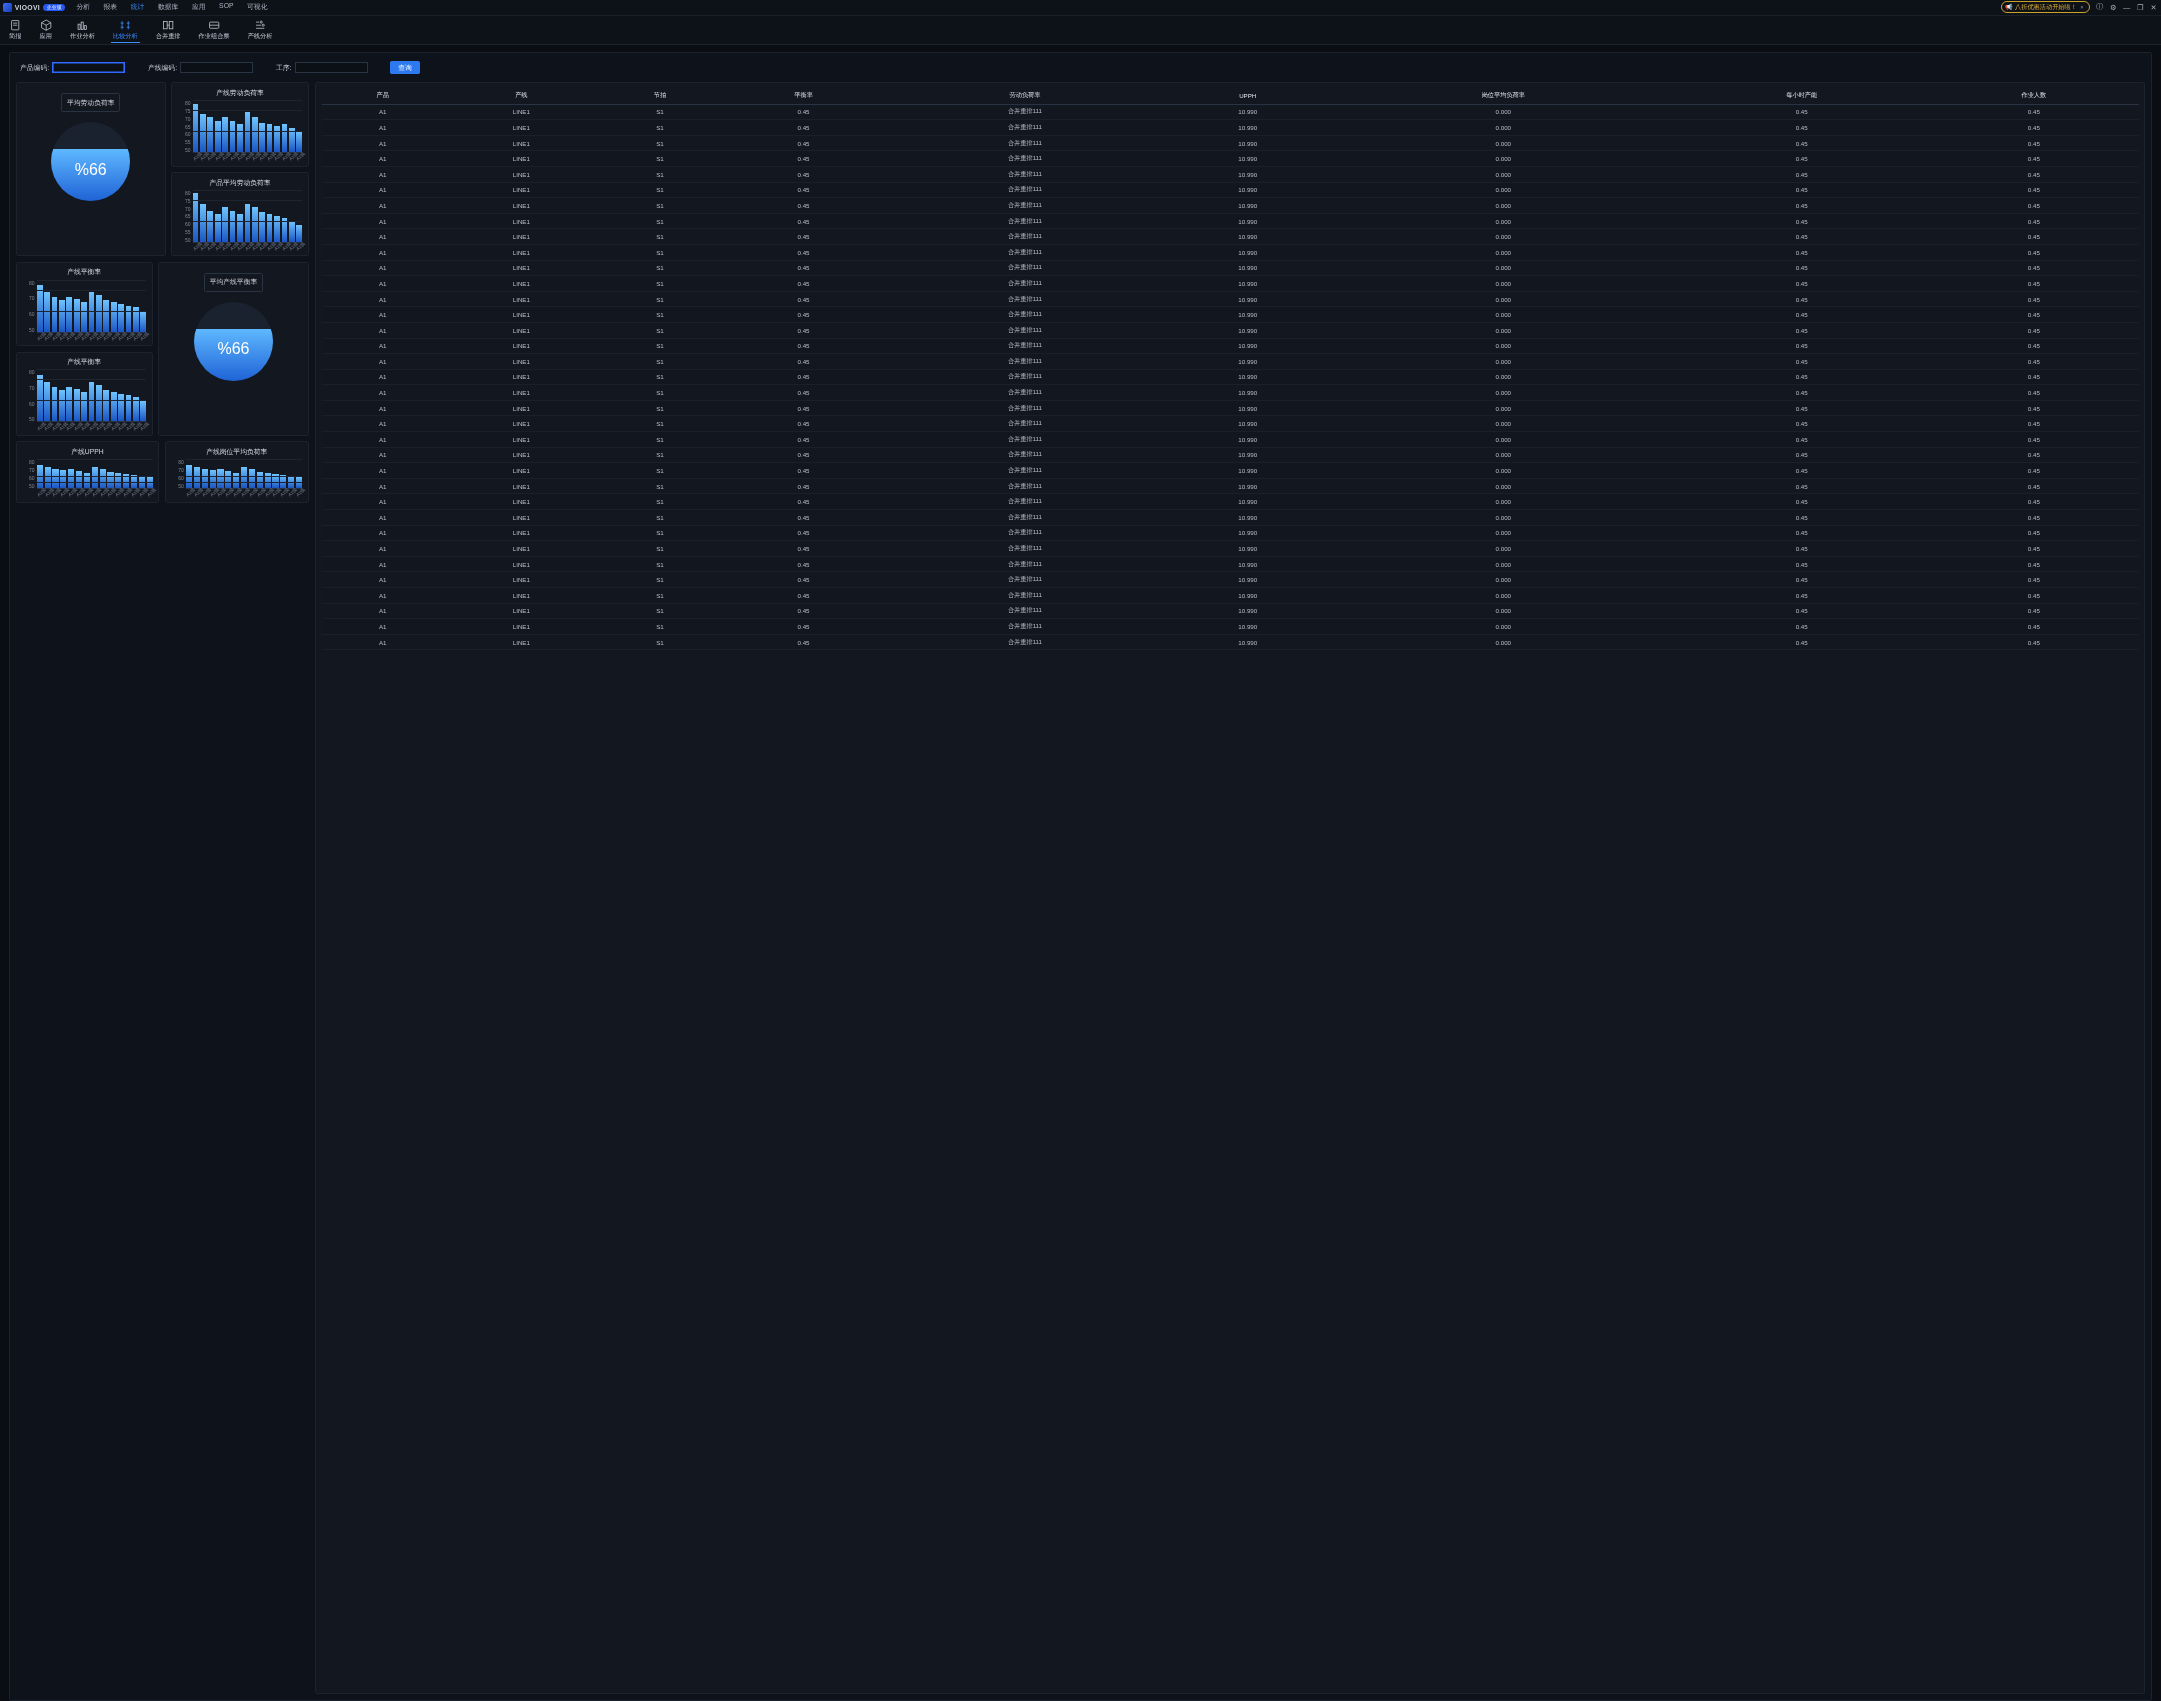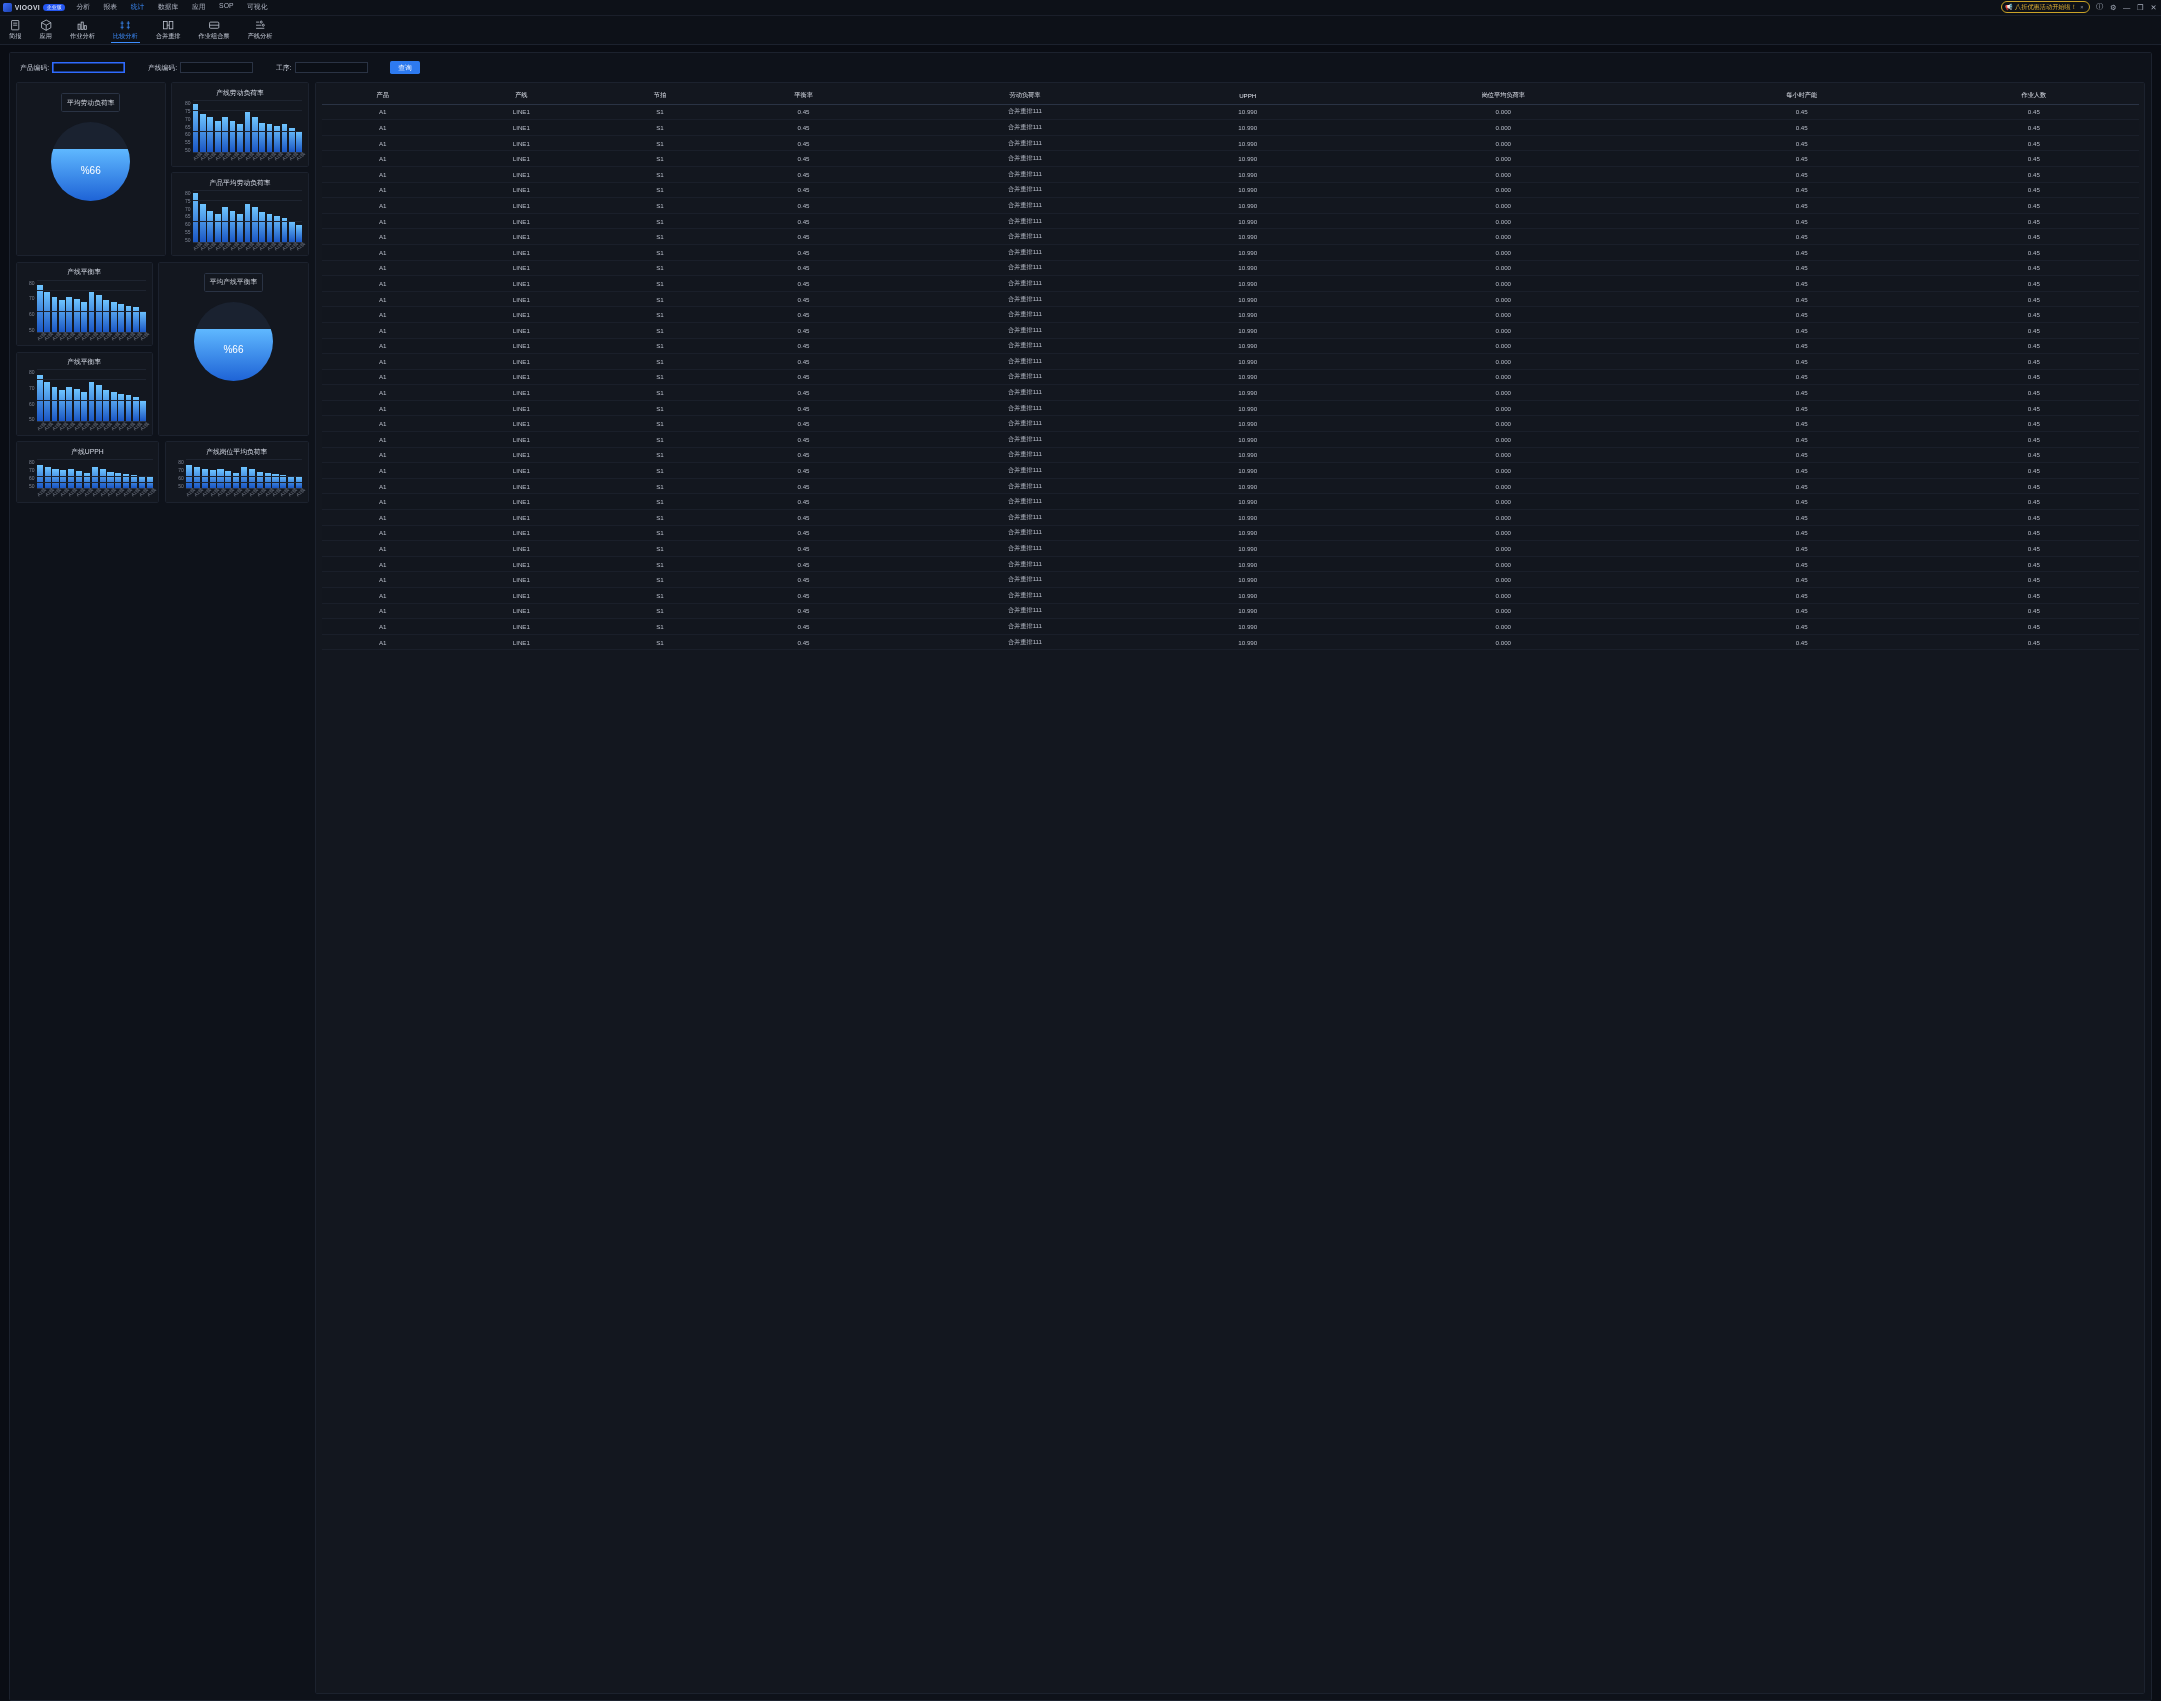--- a/index.html
+++ b/index.html
@@ -146,21 +146,21 @@
   position: relative;
   overflow: hidden;
 }
 .gauge-fill {
   position: absolute; left: 0; right: 0; bottom: 0;
   height: 66%;
   background: linear-gradient(180deg,#5fb8ff 0%,#1e63d6 100%);
 }
 .gauge-text {
   position: absolute; left:0; right:0; top:60%; transform:translateY(-50%);
-  text-align: center; font-size: 10px; color: #fff; font-weight: 500;
+  text-align: center; font-size: 16px; color: #fff; font-weight: 500;
 }
 .barchart { height: 62px; position:relative; }
 .barchart.sm { height: 39px; }
 .bar-ylabels { position:absolute; left:0; top:0; bottom:9px; width:12.4px; display:flex; flex-direction:column; justify-content:space-between; font-size:5px; color:#7e8594; text-align:right;}
 .bar-area { position:absolute; left:14.6px; right:0; top:0; bottom:9px; display:flex; align-items:flex-end; gap:1.7px; border-bottom:0.6px solid #2a3344;}
 .bar-area::before{content:"";position:absolute;left:0;right:0;top:0;bottom:0;background:repeating-linear-gradient(to top,transparent 0,transparent calc(20% - 0.6px),#1e2430 calc(20% - 0.6px),#1e2430 20%);pointer-events:none;}
 .bar { flex:1; background: linear-gradient(180deg,#6ec4ff 0%,#1a56c4 100%); min-width:3.4px;}
 .bar-xlabels { position:absolute; left:14.6px; right:0; bottom:-1.1px; height:9px; display:flex; gap:1.7px;}
 .bar-xlabel { flex:1; font-size:4.5px; color:#7e8594; transform:rotate(-45deg) translate(-3.4px,2.3px); transform-origin:top left; white-space:nowrap; min-width:3.4px;}
 .table-card { height: 100%; overflow: auto; }

